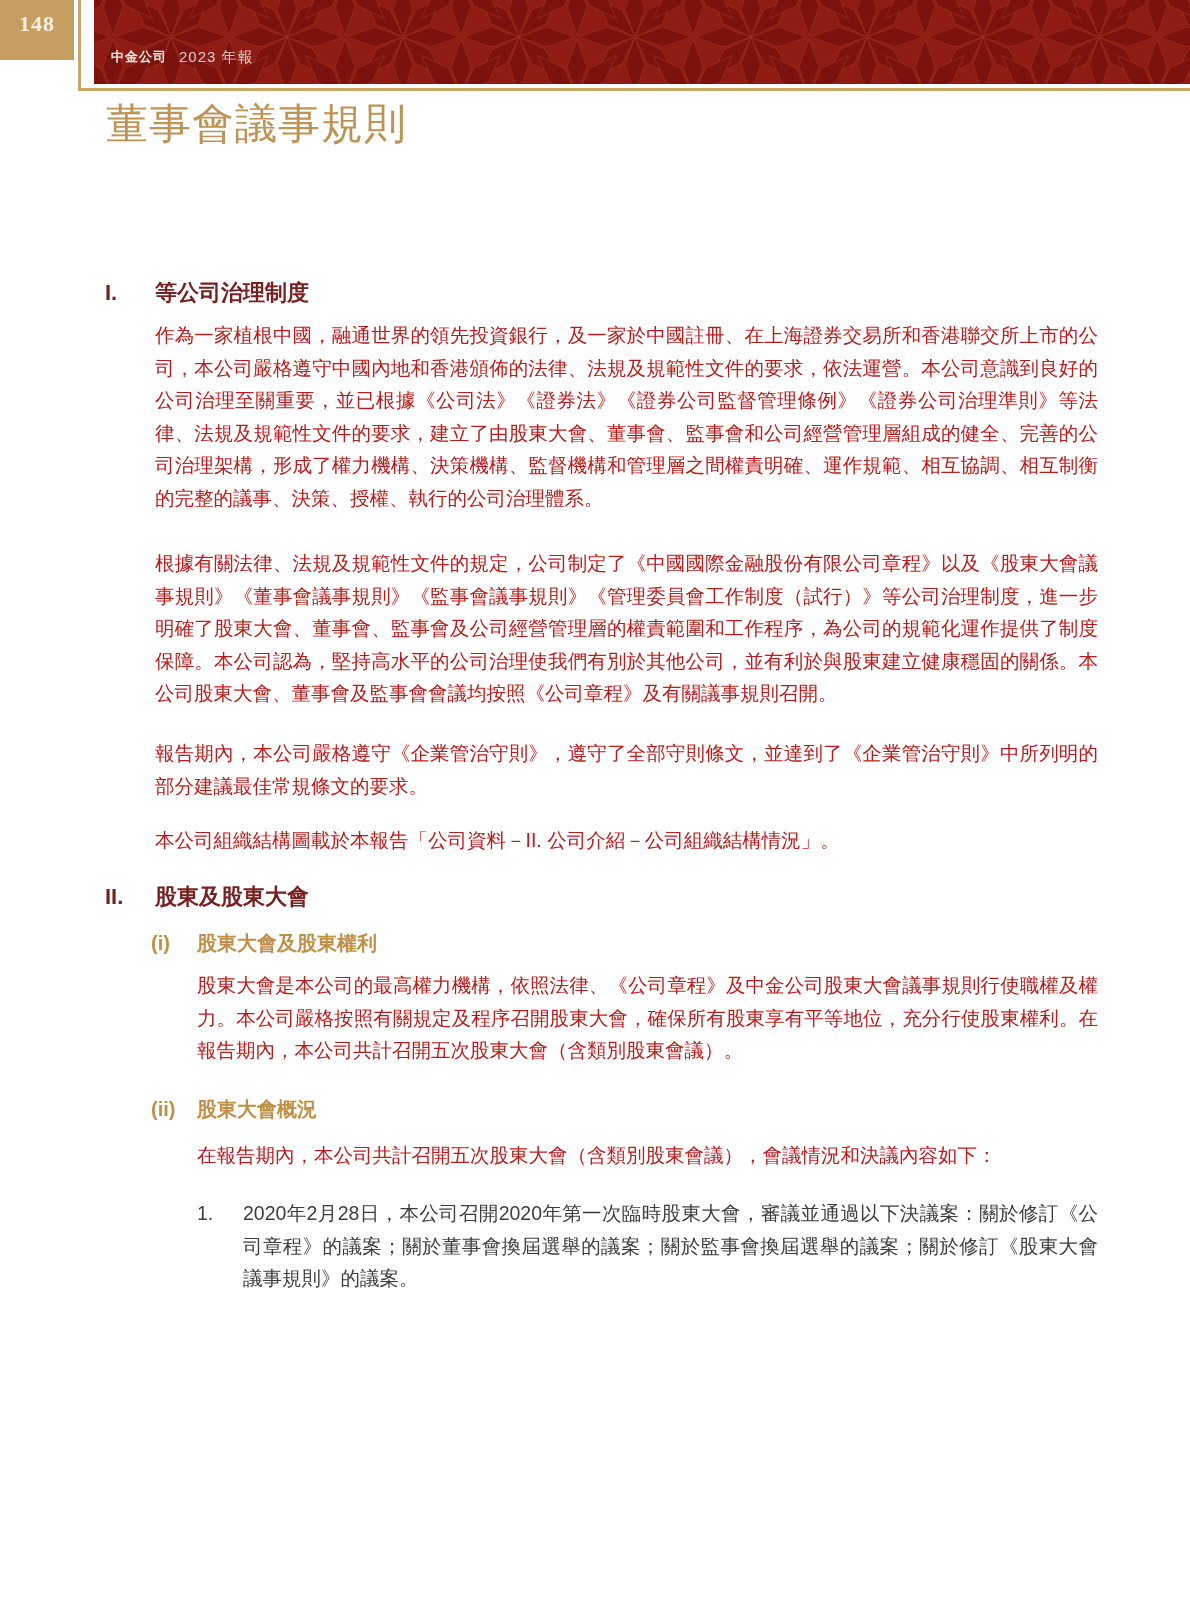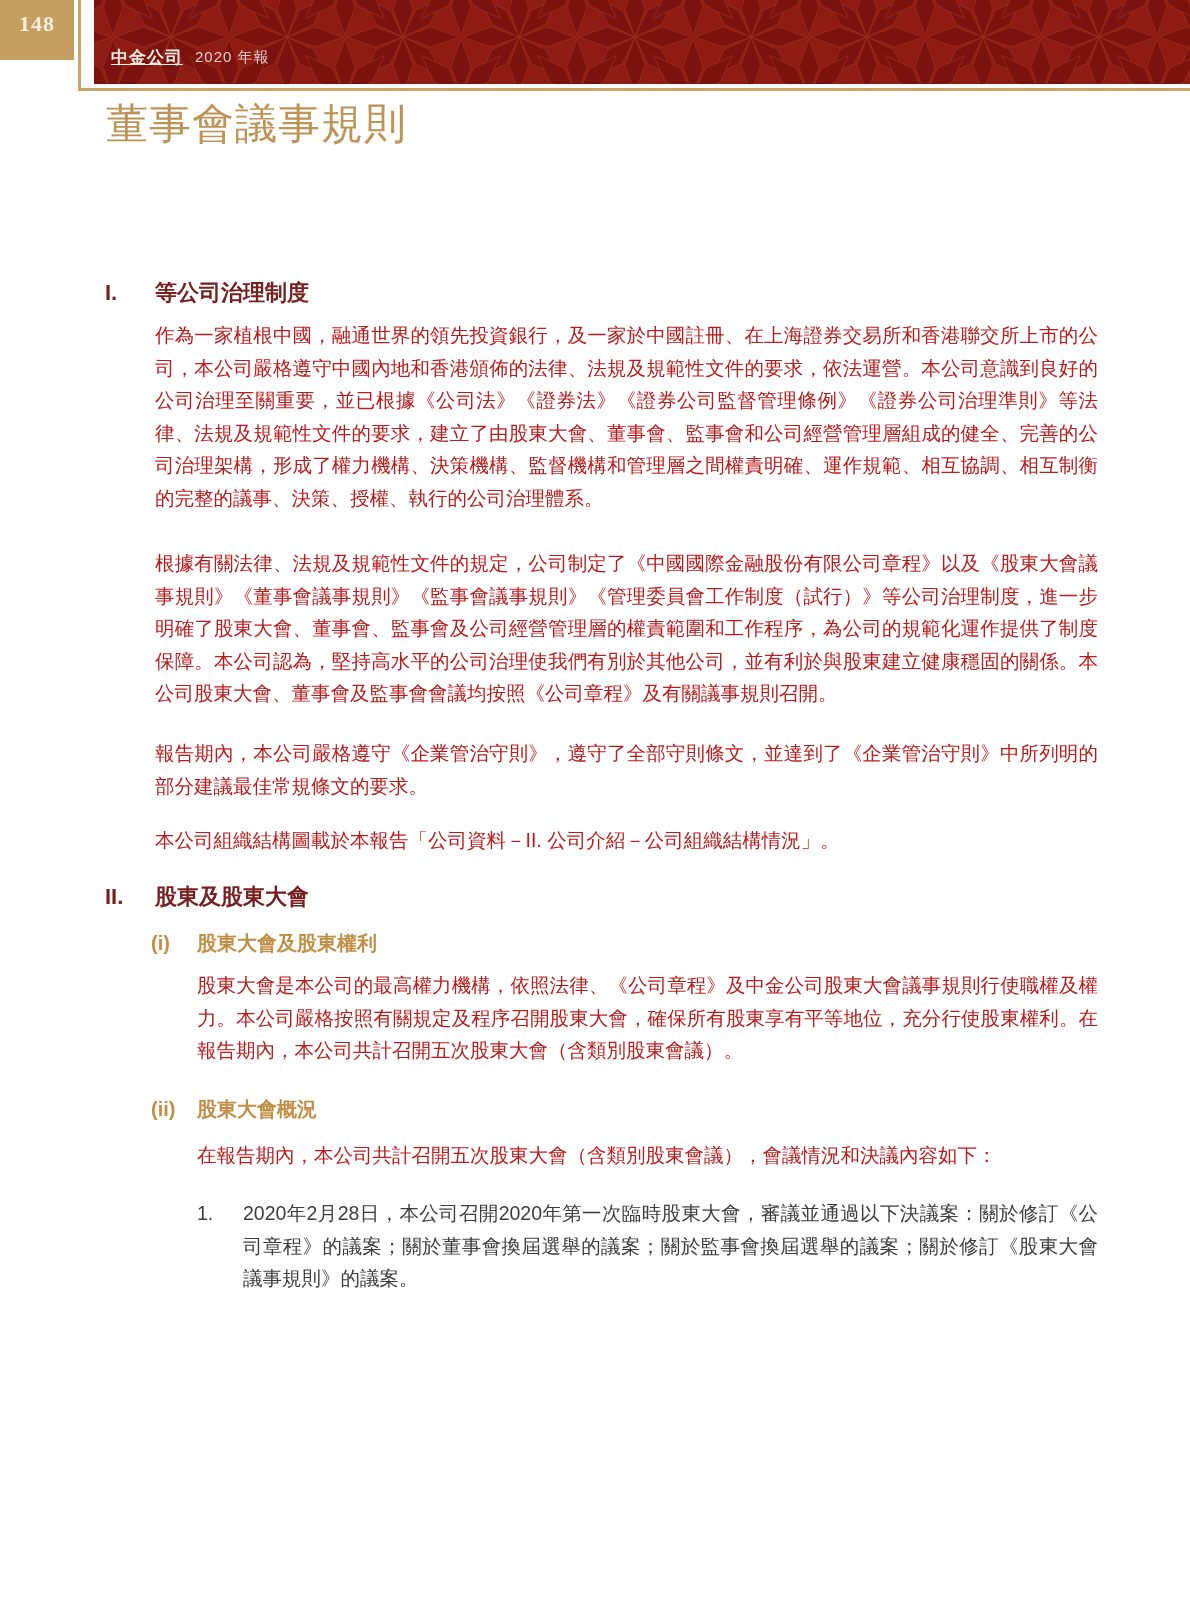--- a/index.html
+++ b/index.html
@@ -15,21 +15,21 @@
     font-size:22px;font-weight:600;letter-spacing:1px;
   }
   .vrule{position:absolute;left:78px;top:0;width:3px;height:91px;background:#C9A567;}
   .hrule{position:absolute;left:78px;top:88px;width:1112px;height:3px;background:#C9A567;}
   .band{position:absolute;left:94px;top:0;width:1096px;height:84px;overflow:hidden;}
   .band svg{display:block;}
   .band-text{
     position:absolute;left:17px;top:0;height:100%;box-sizing:border-box;
     display:flex;align-items:center;gap:12px;padding-top:30px;white-space:nowrap;
   }
-  .company{color:#F3ECE2;font-weight:bold;font-size:17px;letter-spacing:1px;text-decoration:underline;}
+  .company{color:#F3ECE2;font-weight:bold;font-size:13px;letter-spacing:1px;}
   .report{color:rgba(255,255,255,0.78);font-size:15px;letter-spacing:1px;}
   
   .doc-title{
     position:absolute;left:106px;top:96px;
     font-family:"Liberation Serif","DejaVu Serif",serif;
     font-size:42px;font-weight:400;color:#BD9456;letter-spacing:1px;
   }
   
   .sec-head{position:absolute;left:105px;display:flex;color:#76201F;font-weight:bold;font-size:22px;line-height:28px;}
   .sec-head .sec-num{width:50px;flex:none;}
@@ -85,21 +85,21 @@
           <use href="#flower" transform="translate(0,0)"></use>
           <use href="#flower" transform="translate(116,0)"></use>
           <use href="#flower" transform="translate(0,116)"></use>
           <use href="#flower" transform="translate(116,116)"></use>
         </pattern>
       </defs>
       <rect width="1096" height="84" fill="url(#asanoha)"></rect>
     </svg>
     <div class="band-text">
       <span class="company">中金公司</span>
-      <span class="report">2020 年報</span>
+      <span class="report">2023 年報</span>
     </div>
   </div>
 
   <div class="doc-title">董事會議事規則</div>
 
   <div class="sec-head" id="sec1-head">
     <span class="sec-num">I.</span>
     <span>等公司治理制度</span>
   </div>
   <p class="para" id="p1">作為一家植根中國，融通世界的領先投資銀行，及一家於中國註冊、在上海證券交易所和香港聯交所上市的公司，本公司嚴格遵守中國內地和香港頒佈的法律、法規及規範性文件的要求，依法運營。本公司意識到良好的公司治理至關重要，並已根據《公司法》《證券法》《證券公司監督管理條例》《證券公司治理準則》等法律、法規及規範性文件的要求，建立了由股東大會、董事會、監事會和公司經營管理層組成的健全、完善的公司治理架構，形成了權力機構、決策機構、監督機構和管理層之間權責明確、運作規範、相互協調、相互制衡的完整的議事、決策、授權、執行的公司治理體系。</p>

